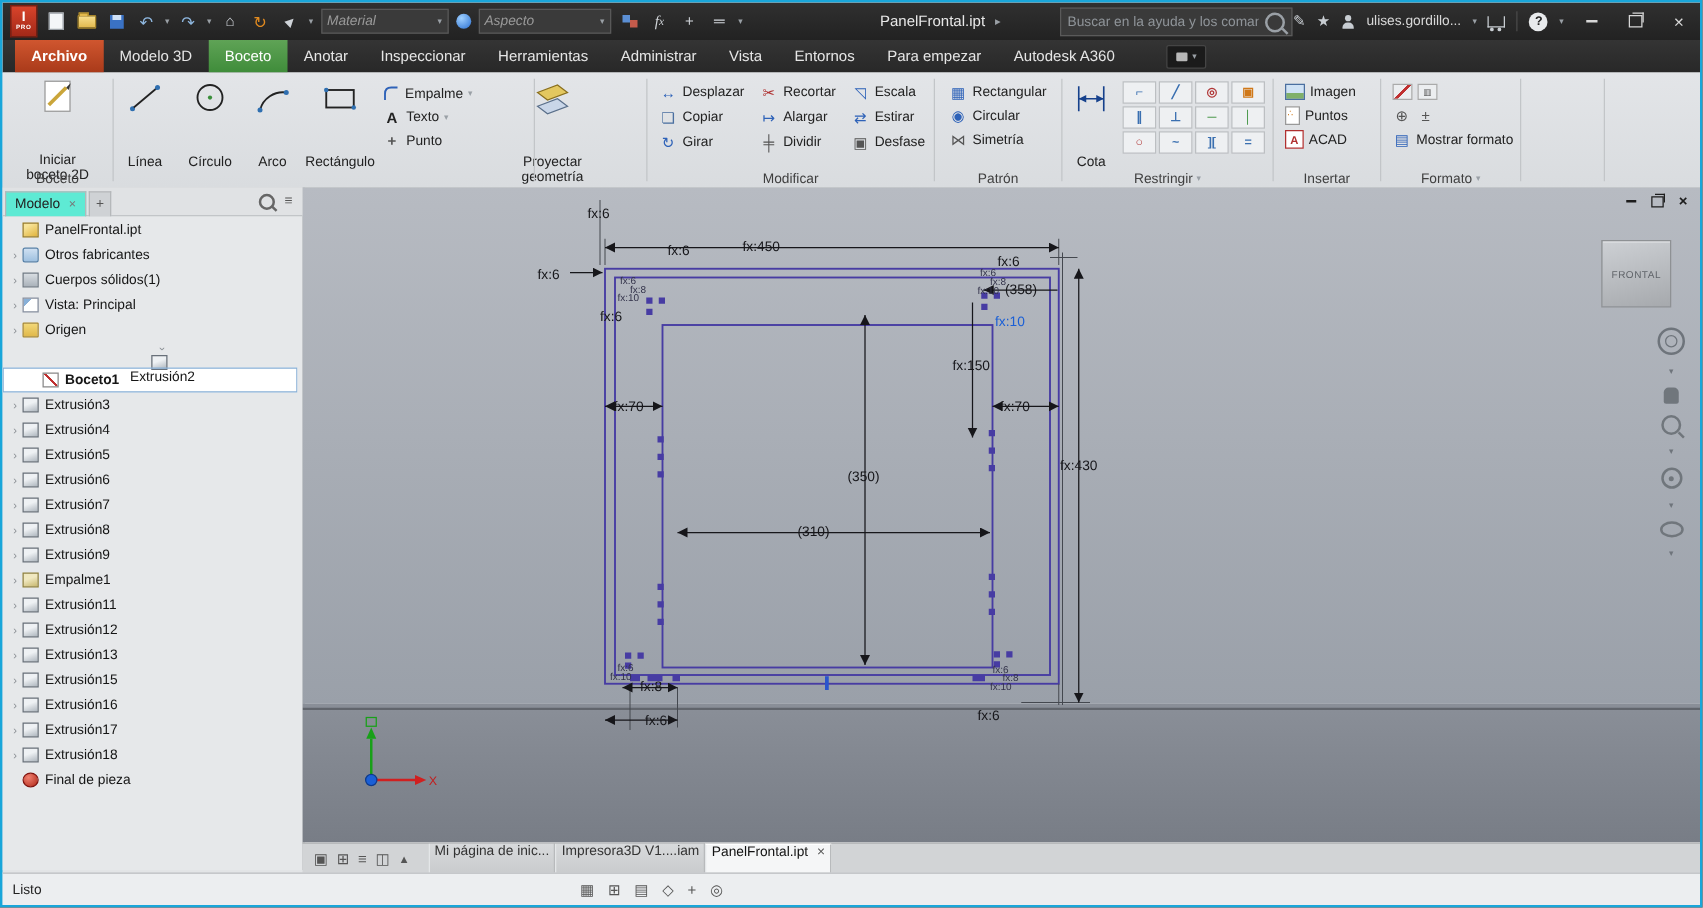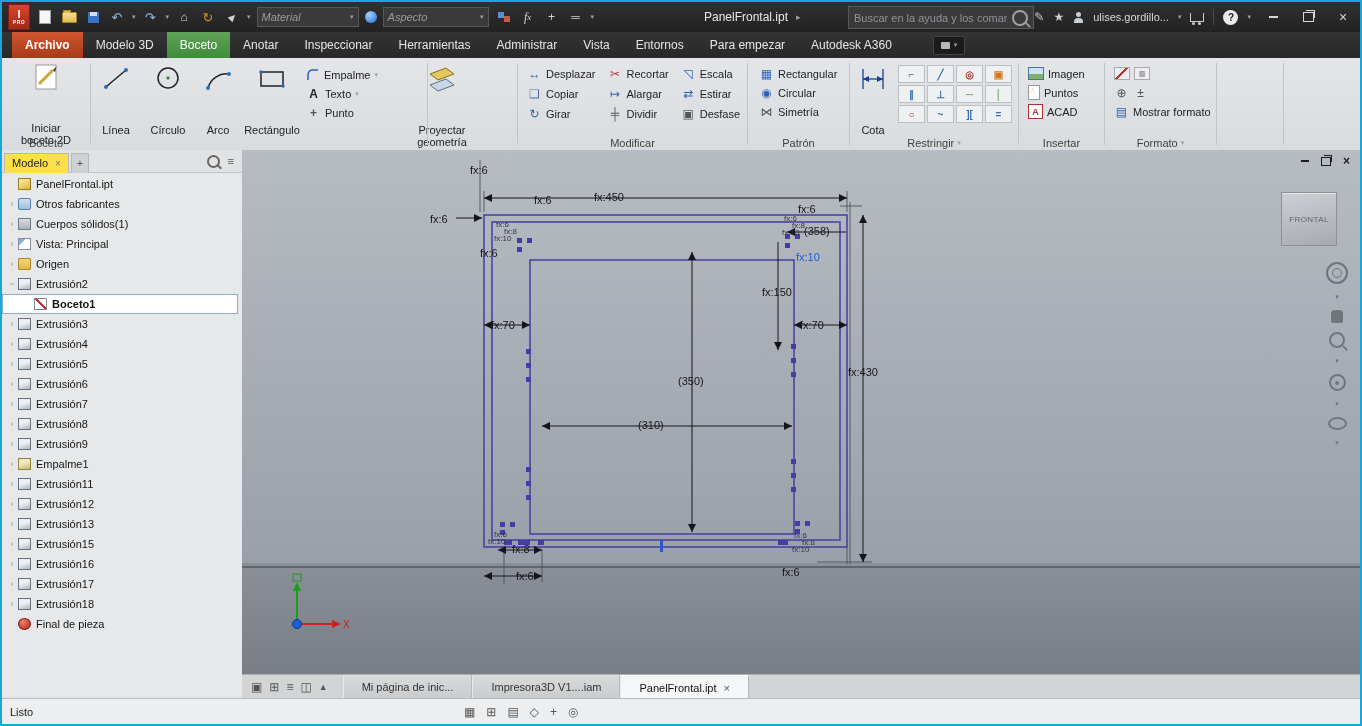--- a/index.html
+++ b/index.html
@@ -77,21 +77,21 @@
   .i-doc{width:10px;height:13px;background:#fff;border:1px solid #999;flex:none;position:relative;}
   .i-doc::after{content:'∴';position:absolute;left:1px;top:1px;font-size:7px;color:#d07818;}
   .i-acad{width:13px;height:13px;background:#fff;border:1px solid #b03030;color:#b03030;font-size:9px;font-weight:bold;display:flex;align-items:center;justify-content:center;flex:none;}
   .i-acad::after{content:'A';}
   .f-ic1{width:14px;height:11px;border:1px solid #aaa;background:linear-gradient(135deg,transparent 44%,#c03030 44%,#c03030 56%,transparent 56%),#eceef0;flex:none;}
   .f-ic2{width:14px;height:11px;border:1px solid #aaa;background:#eceef0;color:#555;font-size:7px;display:flex;align-items:center;justify-content:center;flex:none;}
   .f-ic2::after{content:'▥';}
   
   .browser{position:absolute;left:0;top:148px;width:240px;bottom:28px;background:#e6e8ea;border-right:2px solid #aeb1b4;}
   .br-head{height:22px;background:#e0e2e4;border-bottom:1px solid #c2c5c8;display:flex;align-items:center;font-size:11px;}
-  .br-tab{background:#fde047;border:1px solid #b5b8ba;border-bottom:none;height:19px;margin-top:3px;margin-left:2px;display:flex;align-items:center;gap:7px;padding:0 7px;color:#222;}
+  .br-tab{background:#5eead4;border:1px solid #b5b8ba;border-bottom:none;height:19px;margin-top:3px;margin-left:2px;display:flex;align-items:center;gap:7px;padding:0 7px;color:#222;}
   .br-tab .x{color:#777;font-size:10px;}
   .br-plus{width:16px;height:19px;margin-top:3px;background:#cfd2d5;border:1px solid #b5b8ba;border-bottom:none;display:flex;align-items:center;justify-content:center;color:#555;margin-left:2px;}
   .br-tools{margin-left:auto;display:flex;align-items:center;gap:8px;padding-right:8px;color:#555;}
   .br-srch{width:9px;height:9px;border:2px solid #666;border-radius:50%;position:relative;}
   .br-srch::after{content:'';position:absolute;width:5px;height:2px;background:#666;right:-4px;bottom:-2px;transform:rotate(45deg);}
   #browser-tree{position:absolute;left:0;right:4px;top:24px;bottom:0;overflow:hidden;}
   .trow{height:20px;display:flex;align-items:center;font-size:11px;color:#151515;}
   .trow.sel{background:#fff;outline:1px solid #86aed6;outline-offset:-1px;font-weight:bold;}
   .exp{width:12px;text-align:center;color:#8a8f94;font-size:9px;flex:none;}
   .exp.down{transform:rotate(90deg);}
@@ -124,21 +124,21 @@
   .nb-hand{width:12px;height:13px;background:#70767c;border-radius:4px 4px 2px 2px;}
   .nb-zoom{width:12px;height:12px;border:2px solid #70767c;border-radius:50%;position:relative;}
   .nb-zoom::after{content:'';position:absolute;width:6px;height:2px;background:#70767c;right:-5px;bottom:-3px;transform:rotate(45deg);}
   .nb-orbit{width:13px;height:13px;border:2px solid #70767c;border-radius:50%;position:relative;}
   .nb-orbit::after{content:'';position:absolute;left:50%;top:50%;width:4px;height:4px;margin:-2px;border-radius:50%;background:#70767c;}
   .nb-look{width:15px;height:9px;border:2px solid #70767c;border-radius:50%;}
   
   .doctabs{position:absolute;left:240px;top:672px;right:0;height:24px;background:#d2d4d6;border-top:1px solid #aeb0b2;display:flex;align-items:stretch;font-size:11px;}
   .dt-icons{display:flex;align-items:center;gap:7px;padding:0 9px;color:#555;font-size:12px;}
   #doctabs-list{display:flex;align-items:stretch;margin-left:6px;}
-  .dtab{display:flex;align-items:center;gap:7px;padding:0 18px;border-right:1px solid #b8babc;border-left:1px solid #e4e6e8;color:#333;background:linear-gradient(#d8dadc,#c9cbcd);}
+  .dtab{display:flex;gap:7px;padding:0 4px;border-right:1px solid #b8babc;border-left:1px solid #e4e6e8;color:#333;background:linear-gradient(#d8dadc,#c9cbcd);}
   .dtab.active{background:#f5f6f7;border-top:1px solid #fff;color:#111;}
   .dtx{color:#555;font-size:11px;}
   
   .statusbar{position:absolute;left:0;top:696px;right:0;height:26px;background:#eceef0;border-top:1px solid #b8babd;font-size:11px;color:#222;}
   .sb-ready{position:absolute;left:8px;top:0;height:100%;display:flex;align-items:center;}
   .sb-icons{position:absolute;left:462px;top:0;height:100%;display:flex;align-items:center;gap:11px;color:#555;font-size:12px;}
   .sb-right{position:absolute;right:0;top:0;height:100%;display:flex;align-items:stretch;}
   .sb-cell{border-left:1px solid #c5c7ca;padding:0 10px;display:flex;align-items:center;}
   .sb-cell.wide{width:60px;}
 </style>
@@ -511,21 +511,21 @@
         <div class="trow" style="padding-left: 4px;">
           <span class="exp">›</span>
           <span class="ti ti-view"></span>
           <span class="tlabel">Vista: Principal</span>
         </div>
         <div class="trow" style="padding-left: 4px;">
           <span class="exp">›</span>
           <span class="ti ti-fold"></span>
           <span class="tlabel">Origen</span>
         </div>
-        <div class="trow" style="padding-left: 4px;">
+        <div class="trow" style="padding-left: 20px; flex-direction: column;">
           <span class="exp down">›</span>
           <span class="ti ti-ext"></span>
           <span class="tlabel">Extrusión2</span>
         </div>
         <div class="trow sel" style="padding-left: 20px;">
           <span class="exp"></span>
           <span class="ti ti-sketch"></span>
           <span class="tlabel">Boceto1</span>
         </div>
         <div class="trow" style="padding-left: 4px;">

